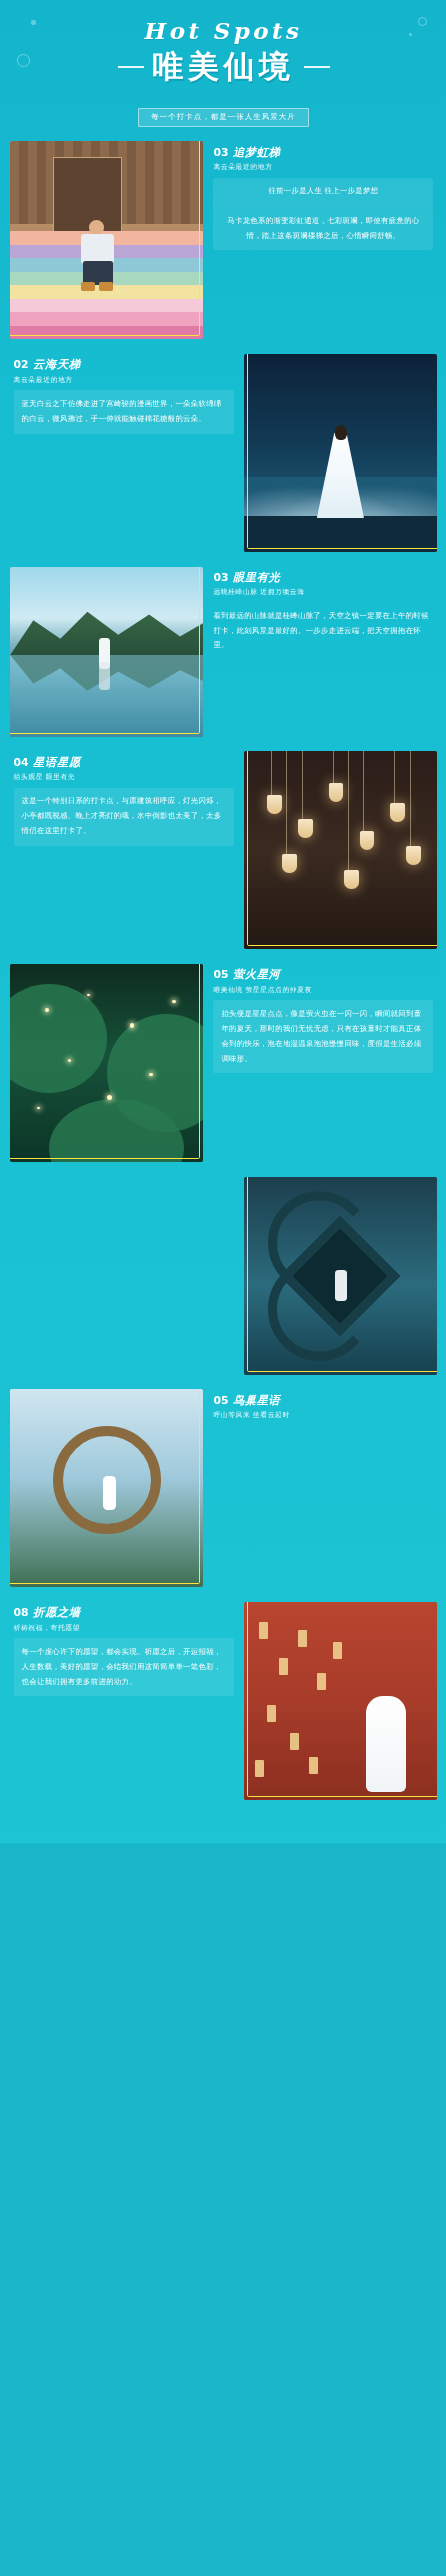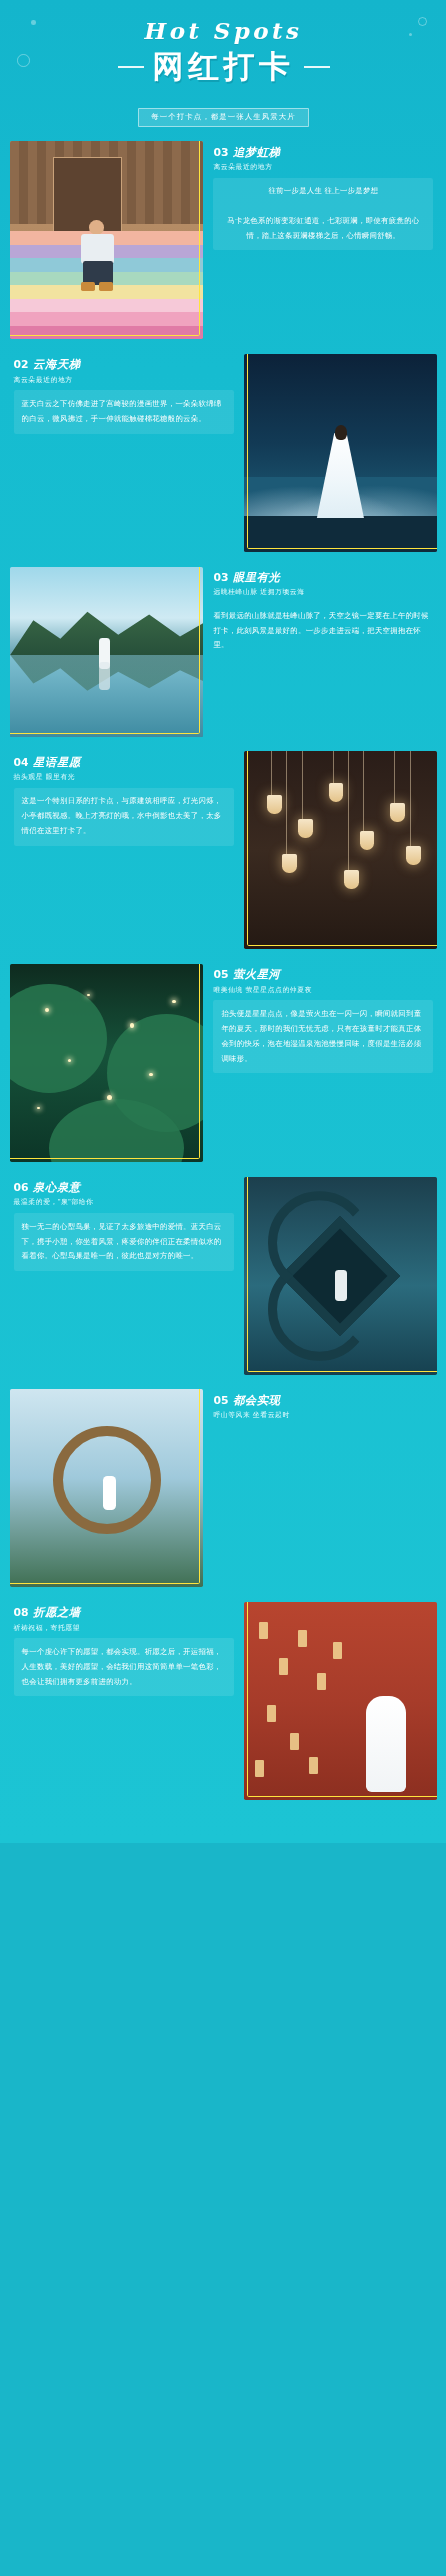--- a/index.html
+++ b/index.html
@@ -255,21 +255,21 @@
 
   <div class="header">
     <div class="deco-dot" style="left:31px;top:20.4px;width:4.5px;height:4.5px;"></div>
     <div class="deco-dot" style="right:35px;top:33px;width:3.4px;height:3.4px;"></div>
     <div class="deco-ring" style="left:17px;top:54px;width:12.5px;height:12.5px;"></div>
     <div class="deco-ring" style="right:20.4px;top:17px;width:9px;height:9px;"></div>
 
     <div class="header-script">Hot Spots</div>
     <div class="title-row">
       <span class="title-dash"></span>
-      <span class="header-main">网红打卡</span>
+      <span class="header-main">唯美仙境</span>
       <span class="title-dash"></span>
     </div>
     <div class="header-sub">每一个打卡点，都是一张人生风景大片</div>
   </div>
 
   <div class="content">
 
     <div class="block">
       <div class="row">
         <div class="photo-wrap">
@@ -413,43 +413,35 @@
     </div>
 
     <div class="block">
       <div class="row rev">
         <div class="photo-wrap">
           <div class="photo p6 frame-yellow-right tall">
             <div class="heart"></div>
             <div class="girl"></div>
           </div>
         </div>
-        <div class="textcol">
-          <div class="idx-line">
-            <span class="idx">06</span>
-            <span class="headline">泉心泉意</span>
-          </div>
-          <div class="subline">最温柔的爱，"泉"部给你</div>
-          <div class="body">独一无二的心型鸟巢，见证了太多旅途中的爱情。蓝天白云下，携手小憩，你坐着风景，疼爱你的伴侣正在柔情似水的看着你。心型鸟巢是唯一的，彼此也是对方的唯一。</div>
-        </div>
       </div>
     </div>
 
     <div class="block">
       <div class="row">
         <div class="photo-wrap">
           <div class="photo p7 frame-yellow tall">
             <div class="nest"></div>
             <div class="person"></div>
           </div>
         </div>
         <div class="textcol">
           <div class="idx-line">
             <span class="idx">05</span>
-            <span class="headline">都会实现</span>
+            <span class="headline">鸟巢星语</span>
           </div>
           <div class="subline">呼山等风来 坐看云起时</div>
         </div>
       </div>
     </div>
 
     <div class="block">
       <div class="row rev">
         <div class="photo-wrap">
           <div class="photo p8 frame-yellow-right tall">

